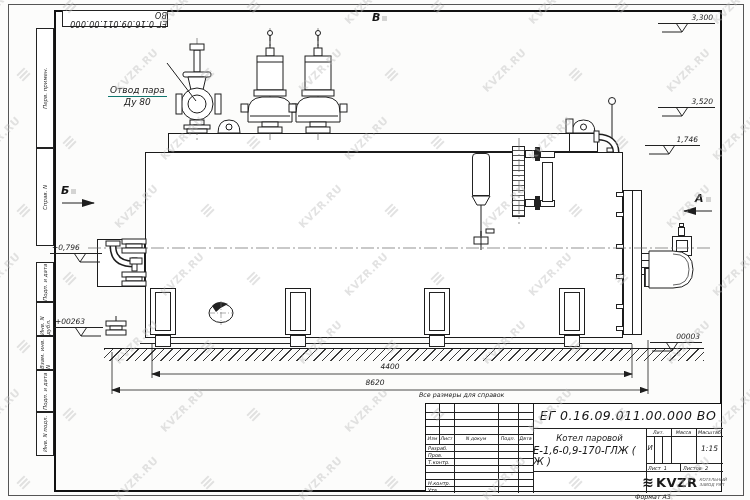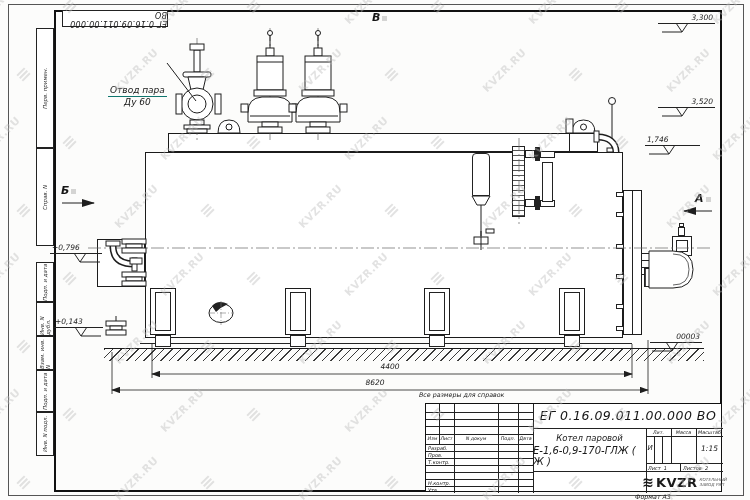--- a/index.html
+++ b/index.html
@@ -256,21 +256,21 @@
       </g>
       <g stroke-width="0.8">
         <path d="M112 352 V394"></path>
         <path d="M648 340 V394"></path>
         <path d="M112 390 H648" marker-start="url(#arr)" marker-end="url(#arr)"></path>
       </g>
     </svg>
 
     <div class="lbl" style="left:108px;top:49px;z-index:20;font-size:9px;text-align:center;">
       <span style="display:block;border-bottom:1px solid #0f766e;padding:0 2px 1px 2px;margin-top:36px;">Отвод пара</span>
-      <span style="display:block;">Ду 60</span>
+      <span style="display:block;">Ду 80</span>
     </div>
 
     <div class="lbl" style="left:372px;top:11px;font-size:11px;font-weight:bold;z-index:20;">
       <span>В</span><span class="mini-mark"></span>
     </div>
     <div class="lbl" style="left:61px;top:184px;font-size:11px;font-weight:bold;z-index:20;">
       <span>Б</span><span class="mini-mark"></span>
     </div>
     <div class="lbl" style="left:695px;top:192px;font-size:11px;font-weight:bold;z-index:20;">
       <span>А</span><span class="mini-mark"></span>
@@ -283,21 +283,21 @@
           <path d="M0 9 H20"></path>
         </svg>
     </div>
     <div class="elev" style="left:658px;top:97px;width:57px;text-align:right;z-index:20;">
       <span class="val">3,520</span>
       <svg width="30" height="11" viewBox="0 0 30 11" style="left:4px;" stroke="#222" fill="none">
         <path d="M14 0 L20 9 L26 0"></path>
           <path d="M0 9 H20"></path>
         </svg>
     </div>
-    <div class="elev" style="left:645px;top:135px;width:55px;z-index:20;">
+    <div class="elev" style="left:645px;top:135px;width:55px;text-align:right;z-index:20;">
       <span class="val">1,746</span>
       <svg width="30" height="11" viewBox="0 0 30 11" style="left:4px;" stroke="#222" fill="none">
         <path d="M14 0 L20 9 L26 0"></path>
           <path d="M0 9 H20"></path>
         </svg>
     </div>
     <div class="elev" style="left:650px;top:332px;width:52px;text-align:right;z-index:20;">
       <span class="val">00003</span>
       <svg width="30" height="11" viewBox="0 0 30 11" style="left:2px;" stroke="#222" fill="none">
         <path d="M14 0 L20 9 L26 0"></path>
@@ -305,21 +305,21 @@
         </svg>
     </div>
     <div class="elev" style="left:50px;top:243px;width:52px;text-align:left;z-index:20;">
       <span class="val">+0,796</span>
       <svg width="30" height="11" viewBox="0 0 30 11" style="right:2px;transform:scaleX(-1);" stroke="#222" fill="none">
         <path d="M14 0 L20 9 L26 0"></path>
           <path d="M0 9 H20"></path>
         </svg>
     </div>
     <div class="elev" style="left:53px;top:317px;width:50px;text-align:left;z-index:20;">
-      <span class="val">+0,143</span>
+      <span class="val">+00263</span>
       <svg width="30" height="11" viewBox="0 0 30 11" style="right:2px;transform:scaleX(-1);" stroke="#222" fill="none">
         <path d="M14 0 L20 9 L26 0"></path>
           <path d="M0 9 H20"></path>
         </svg>
     </div>
 
     <div class="lbl" style="left:360px;top:362px;width:60px;text-align:center;font-size:7.5px;z-index:20;">4400</div>
     <div class="lbl" style="left:345px;top:378px;width:60px;text-align:center;font-size:7.5px;z-index:20;">8620</div>
 
     <div class="lbl" style="left:419px;top:391px;font-size:6.3px;z-index:20;">Все размеры для справок</div>

